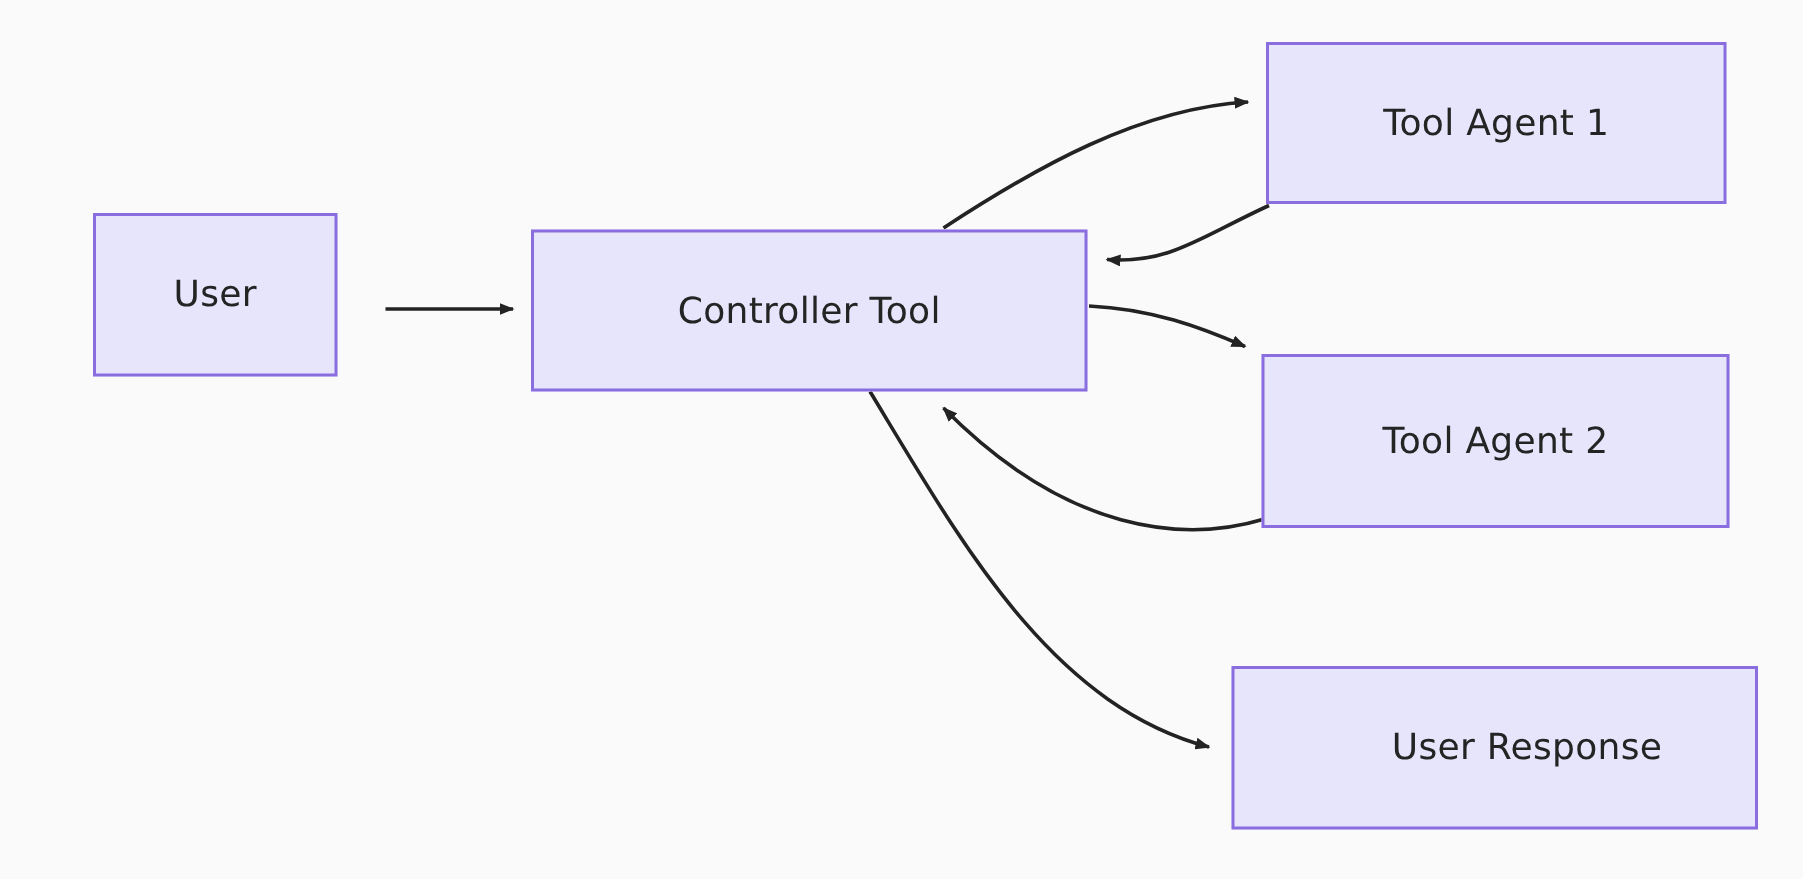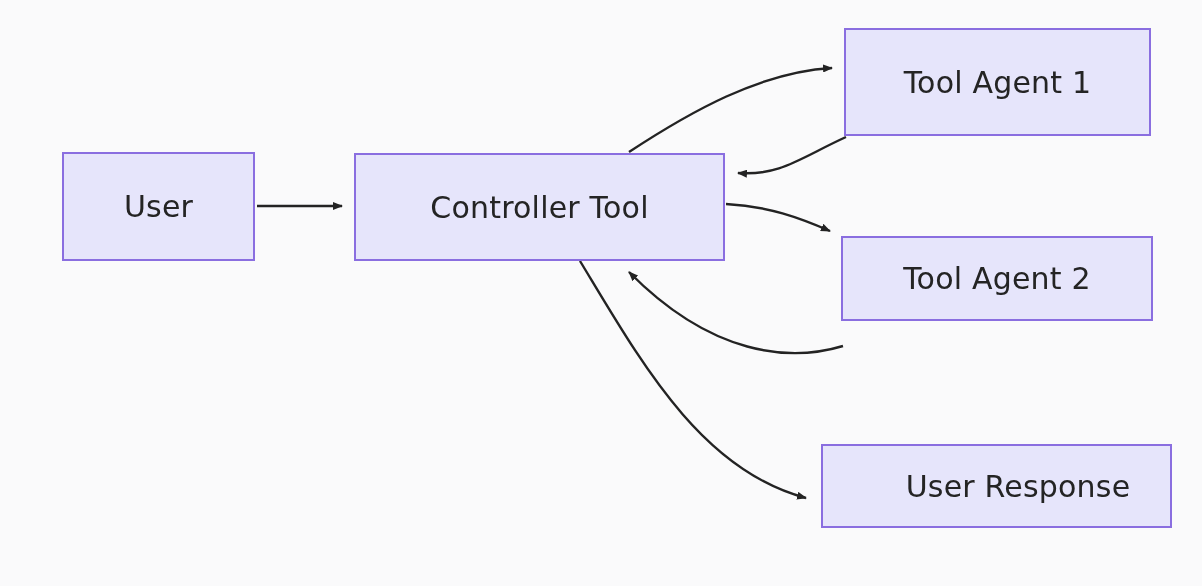--- a/index.html
+++ b/index.html
@@ -30,21 +30,21 @@
   }
   .node {
     position: absolute;
     box-sizing: border-box;
     background: #e6e5fb;
     border: 2px solid #8a6ee0;
     display: flex;
     align-items: center;
     justify-content: center;
     color: #242424;
-    font-size: 30px;
+    font-size: 24px;
     font-weight: 400;
     letter-spacing: 0.2px;
     line-height: 1.1;
     white-space: nowrap;
   }
   .node-label {
     display: block;
   }
 </style>
 </head>
@@ -65,33 +65,33 @@
 
     <path d="M 846 137 C 800 158, 780 176, 738 173" fill="none" stroke="#232323" stroke-width="2.4" marker-end="url(#arrowhead)"></path>
 
     <path d="M 726 204 C 768 206, 800 218, 830 231" fill="none" stroke="#232323" stroke-width="2.4" marker-end="url(#arrowhead)"></path>
 
     <path d="M 843 346 C 790 362, 712 356, 629 272" fill="none" stroke="#232323" stroke-width="2.4" marker-end="url(#arrowhead)"></path>
 
     <path d="M 580 261 C 640 360, 700 470, 806 498" fill="none" stroke="#232323" stroke-width="2.4" marker-end="url(#arrowhead)"></path>
   </svg>
 
-  <div class="node" style="left:62px; top:152px; width:193px; height:109px;">
+  <div class="node" style="left:62px; top:142px; width:163px; height:109px;">
     <span class="node-label">User</span>
   </div>
 
   <div class="node" style="left:354px; top:153px; width:371px; height:108px;">
     <span class="node-label">Controller Tool</span>
   </div>
 
   <div class="node" style="left:844px; top:28px; width:307px; height:108px;">
     <span class="node-label">Tool Agent 1</span>
   </div>
 
-  <div class="node" style="left:841px; top:236px; width:312px; height:85px;">
+  <div class="node" style="left:841px; top:236px; width:312px; height:116px;">
     <span class="node-label">Tool Agent 2</span>
   </div>
 
-  <div class="node" style="left:821px; top:444px; width:351px; height:84px;padding-left:43px;">
+  <div class="node" style="left:821px; top:444px; width:351px; height:109px;padding-left:43px;">
     <span class="node-label">User Response</span>
   </div>
 
 </div>
 
 </body></html>

